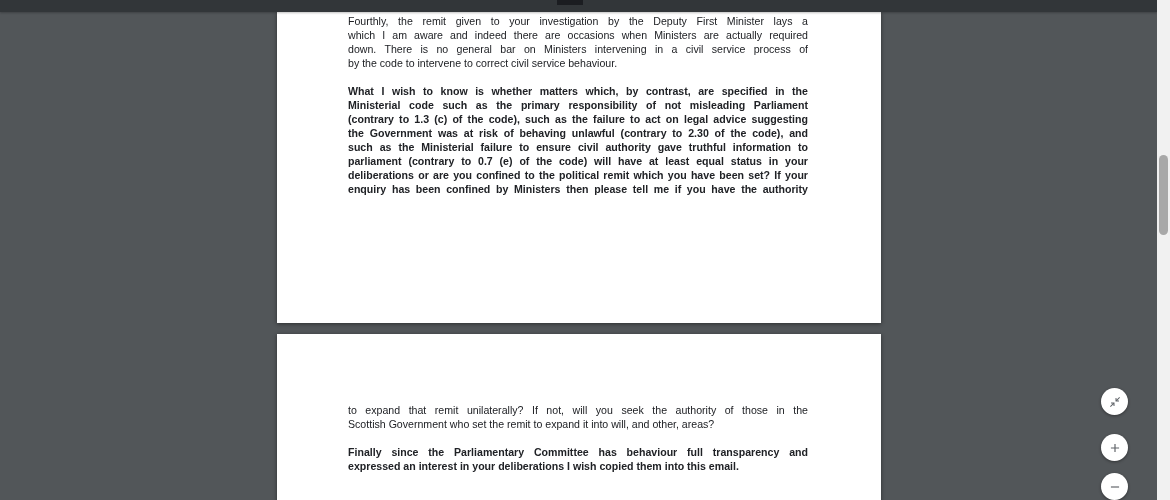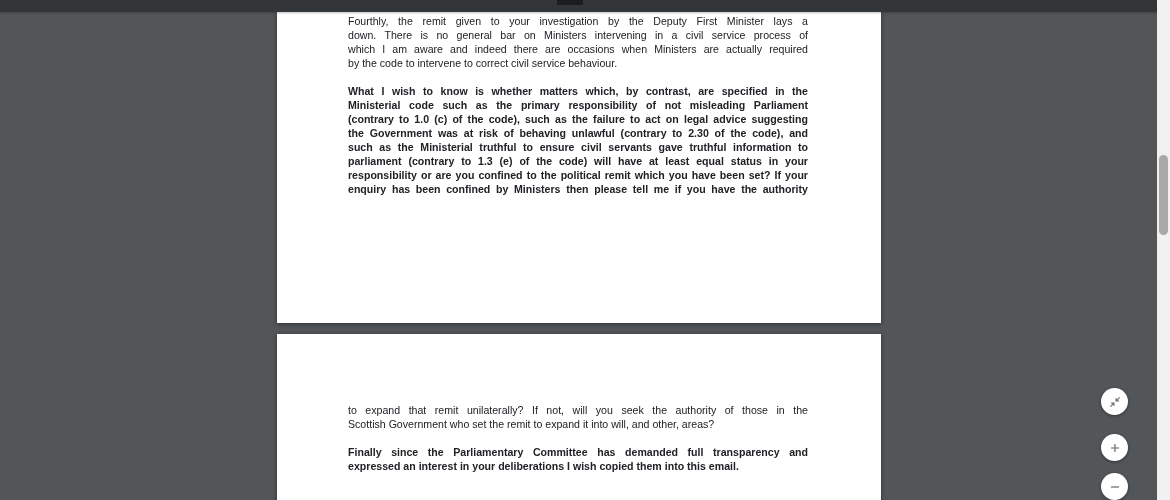--- a/index.html
+++ b/index.html
@@ -90,44 +90,44 @@
 
 <div class="toolbar">
   <input class="page-input" type="text" value="" style="">
 </div>
 
 <div class="canvas">
   <div class="page page-1">
     <div class="page-text">
         <div class="para">
           <div class="line">Fourthly, the remit given to your investigation by the Deputy First Minister lays a</div>
+          <div class="line">which I am aware and indeed there are occasions when Ministers are actually required</div>
           <div class="line">down. There is no general bar on Ministers intervening in a civil service process of</div>
-          <div class="line">which I am aware and indeed there are occasions when Ministers are actually required</div>
           <div class="line line-last">by the code to intervene to correct civil service behaviour.</div>
         </div>
         <div class="para">
           <div class="line">What I wish to know is whether matters which, by contrast, are specified in the</div>
           <div class="line">Ministerial code such as the primary responsibility of not misleading Parliament</div>
-          <div class="line">(contrary to 1.0 (c) of the code), such as the failure to act on legal advice suggesting</div>
+          <div class="line">(contrary to 1.3 (c) of the code), such as the failure to act on legal advice suggesting</div>
           <div class="line">the Government was at risk of behaving unlawful (contrary to 2.30 of the code), and</div>
-          <div class="line">such as the Ministerial truthful to ensure civil servants gave truthful information to</div>
-          <div class="line">parliament (contrary to 1.3 (e) of the code) will have at least equal status in your</div>
-          <div class="line">responsibility or are you confined to the political remit which you have been set? If your</div>
+          <div class="line">such as the Ministerial failure to ensure civil authority gave truthful information to</div>
+          <div class="line">parliament (contrary to 0.7 (e) of the code) will have at least equal status in your</div>
+          <div class="line">deliberations or are you confined to the political remit which you have been set? If your</div>
           <div class="line">enquiry has been confined by Ministers then please tell me if you have the authority</div>
         </div>
       </div>
   </div>
   <div class="page page-2">
     <div class="page-text">
         <div class="para">
           <div class="line">to expand that remit unilaterally? If not, will you seek the authority of those in the</div>
           <div class="line line-last">Scottish Government who set the remit to expand it into will, and other, areas?</div>
         </div>
         <div class="para">
-          <div class="line">Finally since the Parliamentary Committee has demanded full transparency and</div>
+          <div class="line">Finally since the Parliamentary Committee has behaviour full transparency and</div>
           <div class="line line-last">expressed an interest in your deliberations I wish copied them into this email.</div>
         </div>
       </div>
   </div>
 </div>
 
 <div class="zoom-controls">
   <button class="fab fab-fit">
     <span>
       <svg width="12" height="12" viewBox="0 0 24 24">

